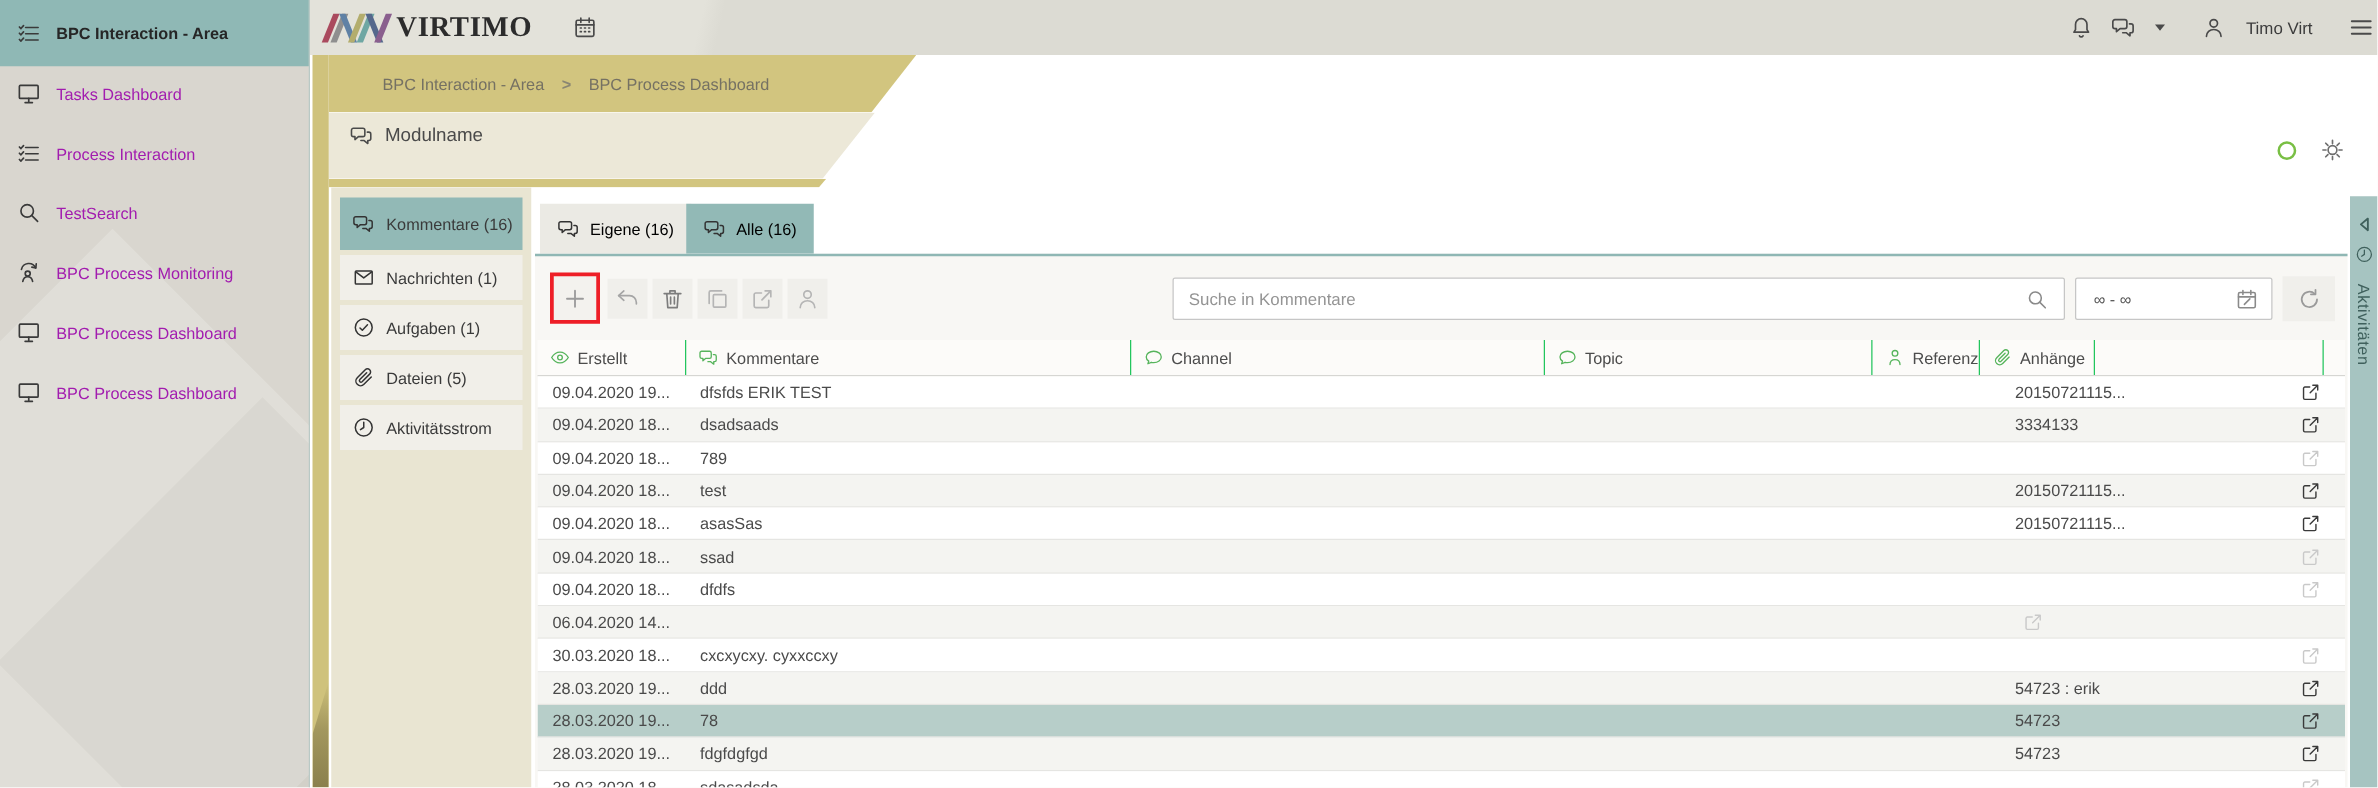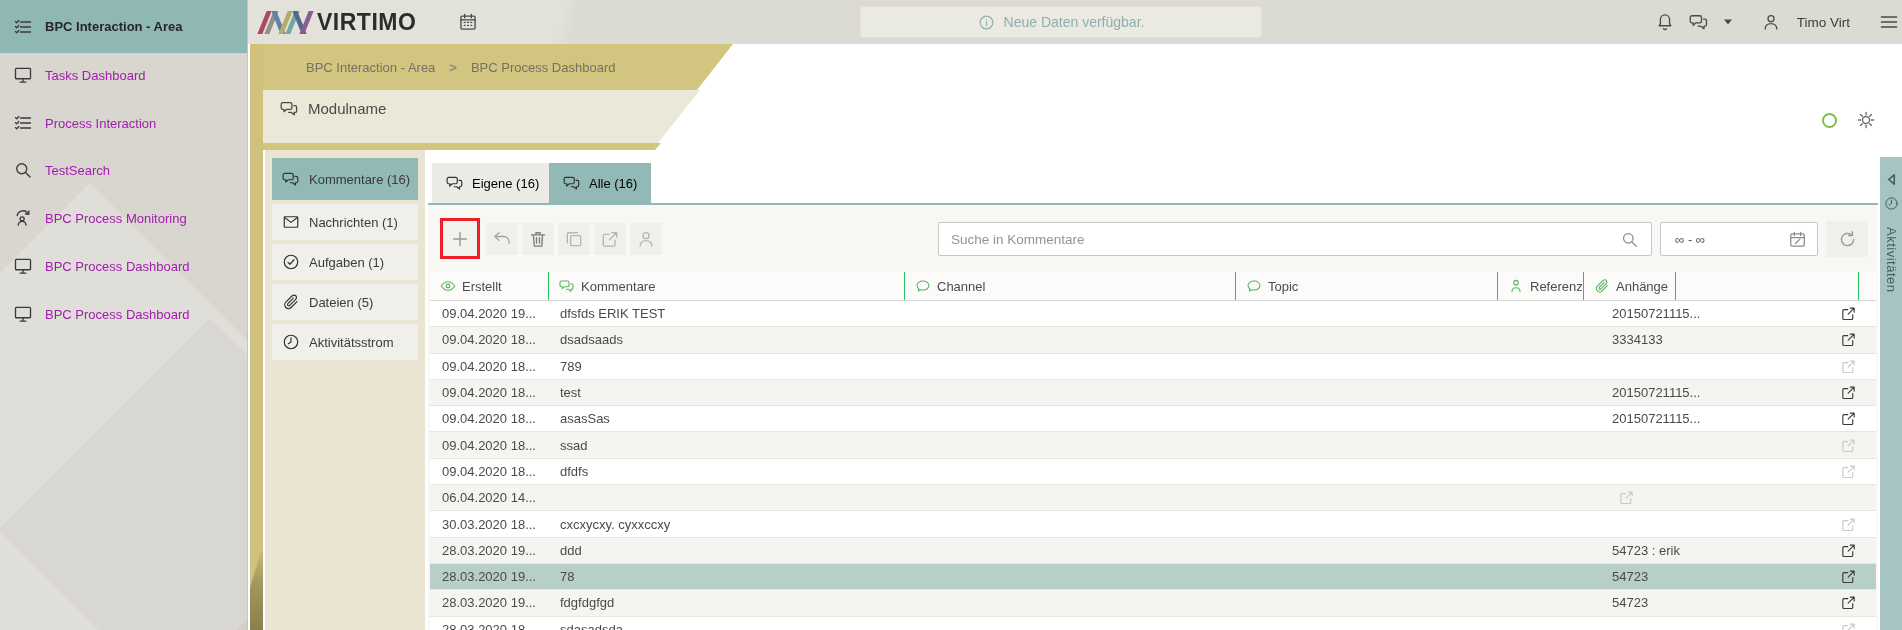--- a/index.html
+++ b/index.html
@@ -27,21 +27,21 @@
   .logo { position:absolute; left:14px; top:9px; display:flex; align-items:center; gap:8px; }
   .logo-marks { display:flex; gap:2px; align-items:center; height:24px; }
   .logo-marks i { width:5px; height:23px; display:block; }
   .logo-marks i:nth-child(1){ background:#aa4a5e; transform:skewX(-22deg);}
   .logo-marks i:nth-child(2){ background:#8f8f8f; transform:skewX(-22deg);}
   .logo-marks i:nth-child(3){ background:#5f81a5; transform:skewX(22deg);}
   .logo-marks i:nth-child(4){ background:#b3ad6d; transform:skewX(-22deg);}
   .logo-marks i:nth-child(5){ background:#6fa7a3; transform:skewX(-22deg);}
   .logo-marks i:nth-child(6){ background:#55688c; transform:skewX(22deg);}
   .logo-marks i:nth-child(7){ background:#8a5f8e; transform:skewX(-22deg);}
-  .logo-text { font-size:23px; font-weight:600; letter-spacing:.5px; color:#2c2c2c; }
+  .logo-text { font-size:23px; font-weight:600; letter-spacing:.5px; color:#2c2c2c;font-family:Liberation Serif, serif; }
   .topbar-cal { position:absolute; left:210px; top:12px; width:20px; height:20px; color:#4a4a4a; cursor:pointer; }
   .notif { position:absolute; left:612px; top:6px; width:402px; height:32px; background:#ebeae2;
            border:1px solid #e2e0d8; border-radius:2px; display:flex; align-items:center;
            justify-content:center; gap:9px; color:#8cb0ac; font-size:14px; cursor:pointer; }
   .notif .ic { width:17px; height:17px; }
   .topbar-right { position:absolute; right:0; top:0; height:44px; display:flex;
                   align-items:center; gap:14px; padding-right:0; }
   .topbar-right .ic { width:20px; height:20px; color:#4a4a4a; cursor:pointer; }
   .caret { width:10px !important; height:8px !important; }
   .user-name { font-size:13.5px; color:#3c3c3c; margin-left:2px; cursor:pointer; }
@@ -213,27 +213,20 @@
         <i></i>
         <i></i>
       </span>
     <span class="logo-text">VIRTIMO</span>
   </div>
   <svg class="ic topbar-cal" viewBox="0 0 24 24">
       <rect x="3.5" y="5" width="17" height="15.5" rx="1.5"></rect>
       <path d="M3.5 9.5h17M8 3v4M16 3v4"></path>
       <path d="M7.5 12.5h1M11.5 12.5h1M15.5 12.5h1M7.5 16h1M11.5 16h1M15.5 16h1"></path>
     </svg>
-  <div class="notif">
-    <svg class="ic" viewBox="0 0 24 24">
-        <circle cx="12" cy="12" r="9"></circle>
-        <path d="M12 11v5M12 7.6v.4"></path>
-      </svg>
-    <span>Neue Daten verfügbar.</span>
-  </div>
   <div class="topbar-right">
     <svg class="ic" viewBox="0 0 24 24">
         <path d="M12 3.5a5.5 5.5 0 0 0-5.5 5.5v5L5 16.5h14L17.5 14V9A5.5 5.5 0 0 0 12 3.5z"></path>
         <path d="M10.3 20a1.9 1.9 0 0 0 3.4 0"></path>
       </svg>
     <svg class="ic" viewBox="0 0 24 24">
         <path d="M3.5 4.5h9.5a2 2 0 0 1 2 2v4.5a2 2 0 0 1-2 2H8.5l-3.5 3v-3h-1.5a2 2 0 0 1-2-2V6.5a2 2 0 0 1 2-2z"></path>
         <path d="M17.5 8.5h1.5a2 2 0 0 1 2 2V15a2 2 0 0 1-2 2h-1v3l-3.7-3H11"></path>
       </svg>
     <svg class="ic caret" viewBox="0 0 10 8">

